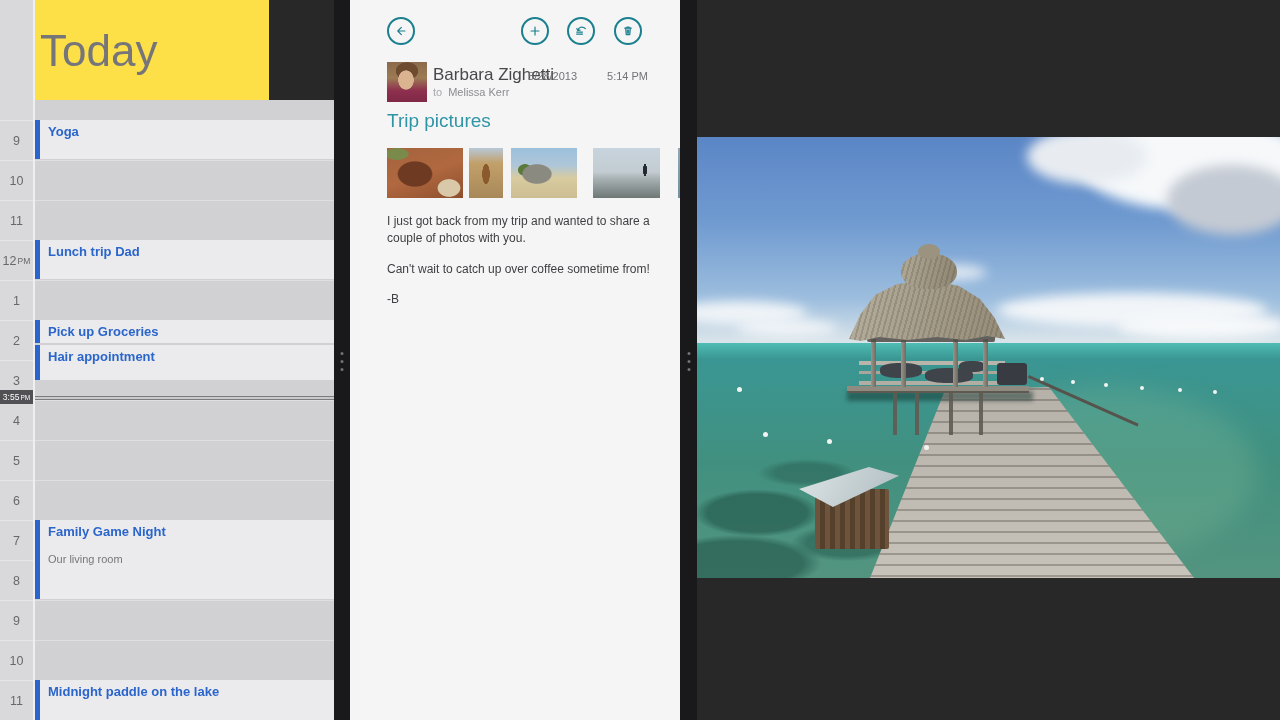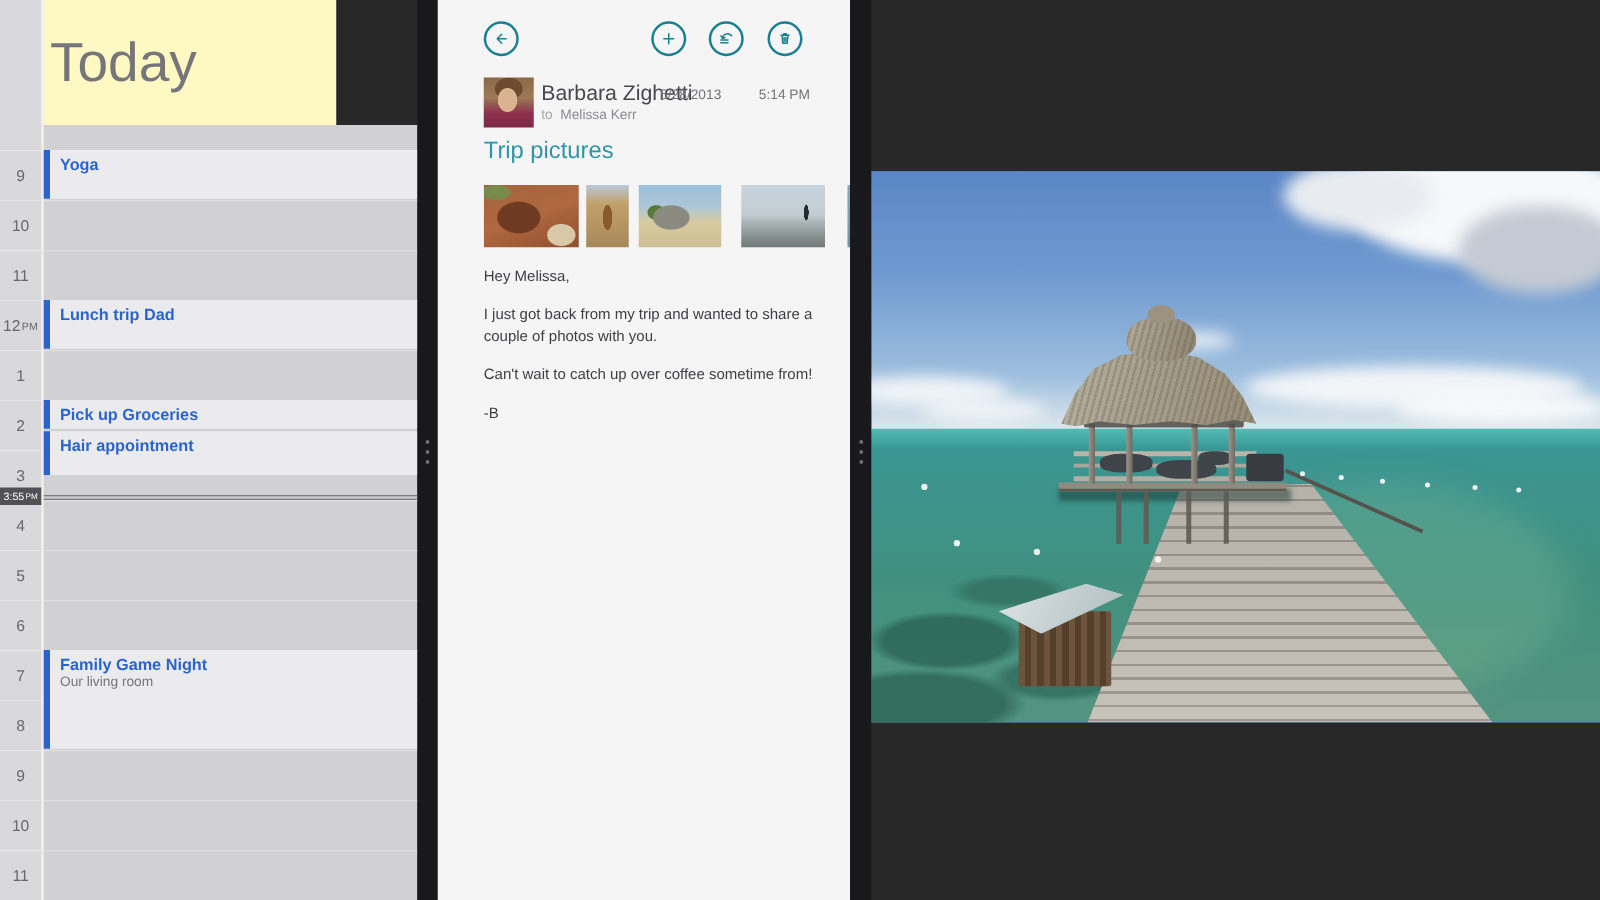--- a/index.html
+++ b/index.html
@@ -1,41 +1,41 @@
 <!DOCTYPE html>
 <html><head>
 <meta charset="utf-8">
 <style>
   html,body{margin:0;padding:0;background:#000;}
   *{box-sizing:border-box;}
   .stage{position:relative;width:1280px;height:720px;overflow:hidden;
          font-family:"Liberation Sans",sans-serif;background:#282828;}
 
   
-  .panel-cal{position:absolute;left:0;top:0;width:269px;height:720px;background:#fef9c3;}
+  .panel-cal{position:absolute;left:0;top:0;width:269px;height:720px;background:#fde047;}
   .gutter-strip{position:absolute;left:0;top:0;width:33px;height:720px;background:#d9d9db;}
   .vline{position:absolute;left:33px;top:0;bottom:0;width:2px;background:#efeff1;}
   .cal-title{position:absolute;left:40px;top:26px;font-size:44px;font-weight:300;
              color:#76767a;letter-spacing:0;}
   .date-bar{position:absolute;left:33px;right:0;top:80px;height:20px;background:#6e6e71;
             color:#ffffff;font-size:12px;line-height:20px;padding-left:9px;}
   .cal-grid{position:absolute;left:0;top:100px;width:334px;height:620px;overflow:hidden;}
   .cal-row{position:relative;width:100%;}
   .cal-row .gut{position:absolute;left:0;top:0;width:33px;height:100%;background:#d9d9db;
                 border-top:1px solid #e5e5e7;color:#68686c;font-size:12.5px;
                 display:flex;align-items:center;justify-content:center;}
   .cal-row.stub .gut{border-top:none;}
   .cal-row .cell{position:absolute;left:35px;right:0;top:0;height:100%;background:#d1d1d3;
                  border-top:1px solid #dfdfe1;}
   .cal-row.stub .cell{border-top:none;}
   .gut .sup{font-size:8.5px;margin-left:1px;letter-spacing:.2px;}
   .event{position:absolute;left:35px;right:0;background:#ebebed;border-left:5px solid #2a65cc;
          padding:4px 0 0 8px;overflow:hidden;}
   .event .ev-title{display:block;color:#2a65cc;font-size:13px;font-weight:bold;}
-  .event .ev-sub{display:block;color:#77777b;font-size:11px;margin-top:1px;}
+  .event .ev-sub{display:block;color:#77777b;font-size:11px;margin-top:14px;}
   .now-line{position:absolute;left:35px;right:0;height:4px;background:#c9c9cb;
             border-top:1px solid #7c7c80;border-bottom:1px solid #7c7c80;}
   .now-badge{position:absolute;left:0;width:33px;height:14px;background:#515155;color:#fff;
              font-size:8.5px;display:flex;align-items:center;justify-content:center;}
   .now-badge .sup{font-size:6.5px;margin-left:1px;}
 
   
   .divider{position:absolute;top:0;height:720px;background:#19191b;z-index:30;}
   .div1{left:334px;width:16px;} .div2{left:680px;width:17px;}
   .grip{position:absolute;left:50%;top:352px;transform:translateX(-50%);
@@ -234,20 +234,23 @@
         <div class="event" style="top: 245px; height: 35px;">
           <span class="ev-title">Hair appointment</span>
         </div>
         <div class="event" style="top: 220px; height: 23px;">
           <span class="ev-title">Pick up Groceries</span>
         </div>
         <div class="event" style="top: 420px; height: 79px;">
           <span class="ev-title">Family Game Night</span>
           <span class="ev-sub">Our living room</span>
         </div>
+        <div class="event" style="top: 580px; height: 40px;">
+          <span class="ev-title">Midnight paddle on the lake</span>
+        </div>
         <div class="now-line" style="top: 296px;"></div>
         <div class="now-badge" style="top: 290px;">3:55<span class="sup">PM</span></div>
       </div>
   </section>
 
   <div class="divider div1">
     <div class="grip">
         <i></i>
         <i></i>
         <i></i>
@@ -290,21 +293,20 @@
     </div>
     <div class="subject">Trip pictures</div>
     <div class="attach-row">
         <div class="thumb thumb-1"></div>
         <div class="thumb thumb-2"></div>
         <div class="thumb thumb-3"></div>
         <div class="thumb thumb-4"></div>
         <div class="thumb thumb-5"></div>
       </div>
     <div class="body-text">
-        <p>Hey Melissa,</p>
         <p>I just got back from my trip and wanted to share a couple of photos with you.</p>
         <p>Can't wait to catch up over coffee sometime from!</p>
         <p>-B</p>
       </div>
   </section>
 
   <div class="divider div2">
     <div class="grip">
         <i></i>
         <i></i>

